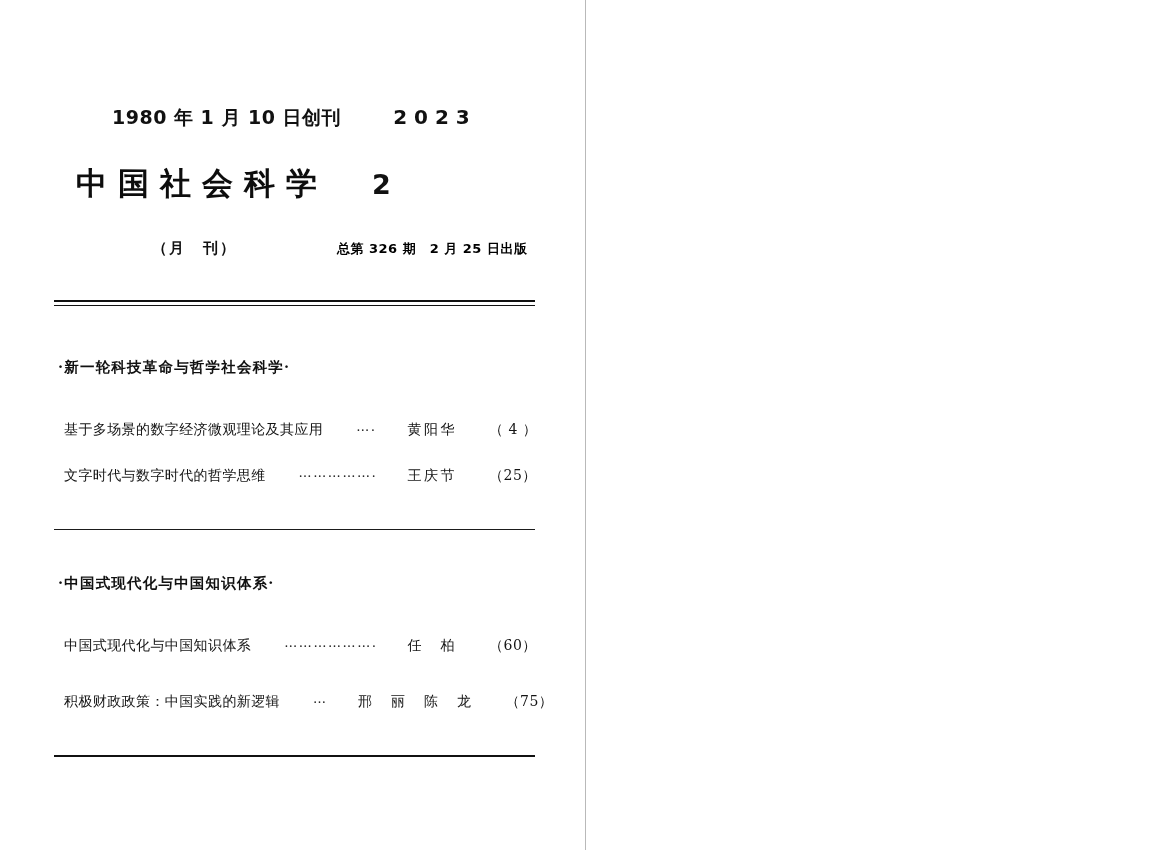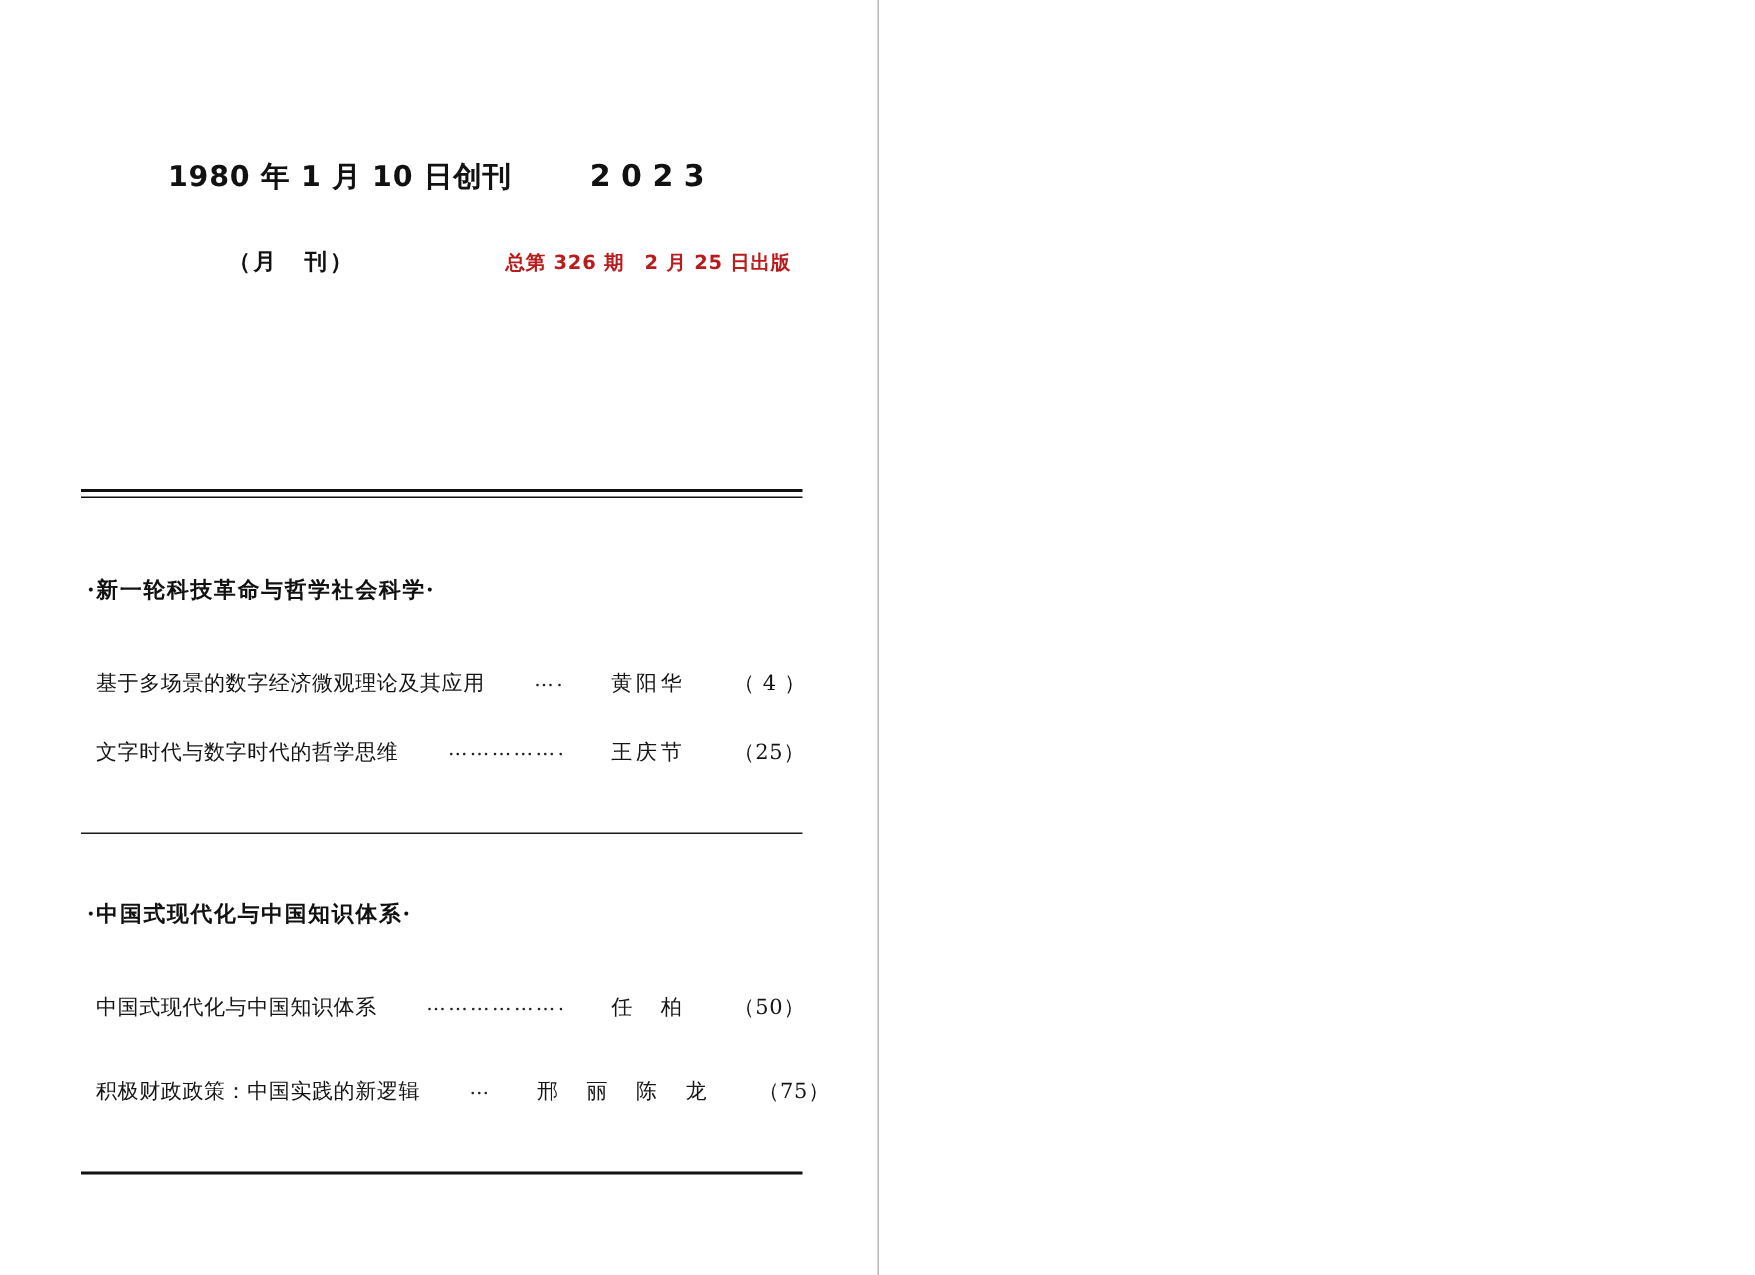--- a/index.html
+++ b/index.html
@@ -97,21 +97,21 @@
     font-size: 15px;
     font-weight: bold;
     letter-spacing: 2px;
     color: #111;
   }
   .issue-meta {
     margin-left: 100px;
     font-size: 13px;
     font-weight: bold;
     letter-spacing: 0.5px;
-    color: #b91c1c;
+    color: #000000;
   }
 
   
   .rule {
     height: 0;
     border-top: 1px solid #1b1b1b;
   }
   .rule-thick {
     border-top: 2px solid #111;
   }
@@ -119,21 +119,21 @@
     border-top: 2px solid #111;
     border-bottom: 1px solid #111;
     height: 3px;
   }
 
   
   .left-body {
     position: absolute;
     left: 54px;
     right: 40px;
-    top: 326px;
+    top: 300px;
   }
   .right-body {
     position: absolute;
     left: 636px;
     right: 36px;
     top: 66px;
   }
 
   .section {
     margin-top: 0;
@@ -191,20 +191,24 @@
 
 <div class="page">
 
   <div class="left-page">
 
     <div class="masthead">
       <div class="mast-row1">
         <span class="founded">1980 年 1 月 10 日创刊</span>
         <span class="year">2023</span>
       </div>
+      <div class="mast-row2">
+        <span class="journal-title">中国社会科学</span>
+        <span class="issue-no">2</span>
+      </div>
       <div class="mast-row3">
         <span class="periodicity">（月　刊）</span>
         <span class="issue-meta">总第 326 期　2 月 25 日出版</span>
       </div>
     </div>
 
     <div class="left-body">
       <div class="rule rule-double"></div>
 
       <div class="sp-52"></div>
@@ -231,21 +235,21 @@
       <div class="rule"></div>
       <div class="sp-44"></div>
 
       <div class="section">
         <div class="section-head">·中国式现代化与中国知识体系·</div>
         <div class="sp-44"></div>
         <div class="entry">
           <span class="etitle">中国式现代化与中国知识体系</span>
           <span class="leader">……………………………………………………………………………………………………………………………………</span>
           <span class="eauthor">任　柏</span>
-          <span class="epage">（50）</span>
+          <span class="epage">（60）</span>
         </div>
         <div class="sp-38"></div>
         <div class="entry">
           <span class="etitle">积极财政政策：中国实践的新逻辑</span>
           <span class="leader">……………………………………………………………………………………………………………………………………</span>
           <span class="eauthor">邢　丽　陈　龙</span>
           <span class="epage">（75）</span>
         </div>
       </div>
 

